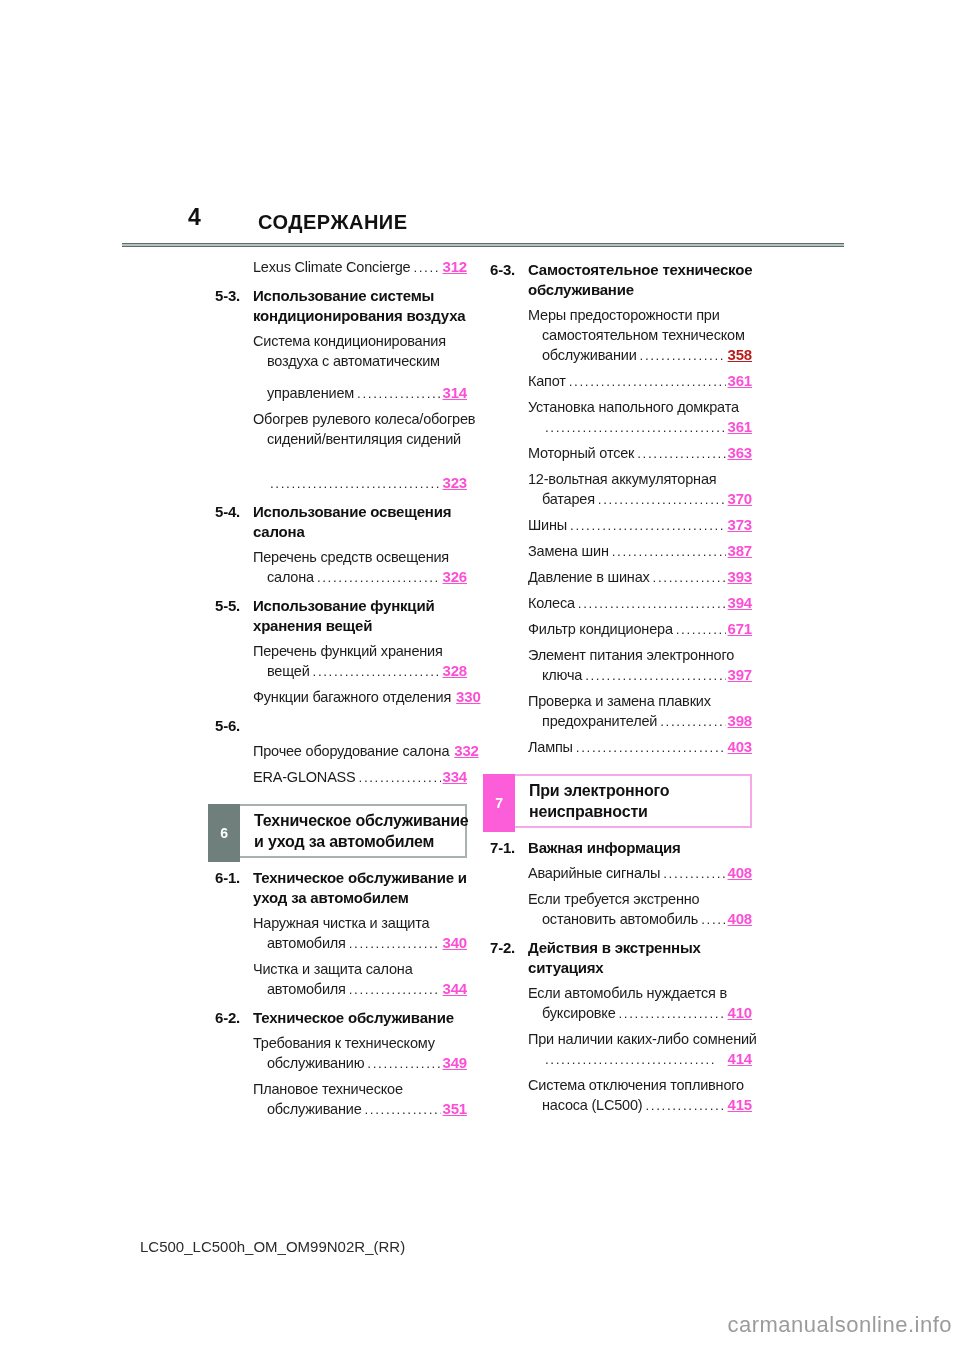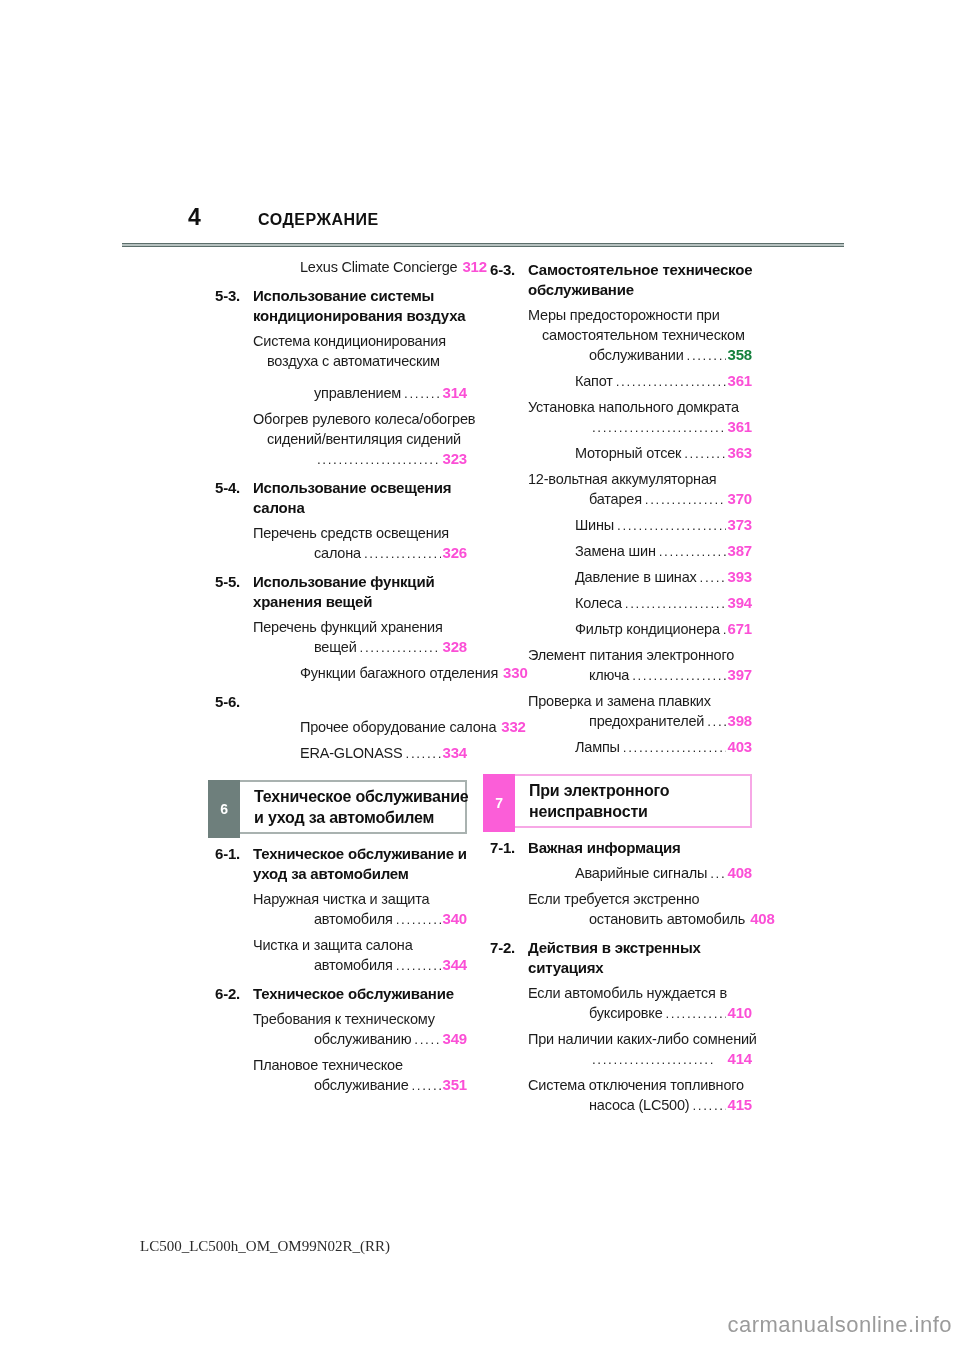--- a/index.html
+++ b/index.html
@@ -8,59 +8,59 @@
     font-family:"Liberation Sans","DejaVu Sans",sans-serif;color:#1c1c1c;
     overflow:hidden;
   }
   
   .hdr-pagenum{
     position:absolute;left:188px;top:204px;
     font-size:23px;font-weight:bold;color:#111;
   }
   .hdr-title{
     position:absolute;left:258px;top:211px;
-    font-size:16px;font-weight:bold;color:#111;letter-spacing:.5px;
+    font-size:20px;font-weight:bold;color:#111;letter-spacing:.5px;
   }
   .hdr-rule{
     position:absolute;left:122px;top:243px;width:722px;height:4px;
     background:linear-gradient(#5c6e6b 25%,#b7c2c0 25%,#b7c2c0 70%,#5c6e6b 70%);
   }
   
   .col{position:absolute;top:252px;font-size:14.5px;letter-spacing:-.2px;}
   .col-left{left:215px;width:252px;}
   .col-right{left:490px;width:262px;}
   .toc-line{line-height:20px;white-space:nowrap;}
   
   .item-section{display:flex;margin-top:8px;font-weight:bold;color:#111;font-size:15px;}
   .item-section .sec-num{width:38px;flex:none;}
   .item-section .sec-body{flex:1;min-width:0;}
   
   .item-entry{margin-left:38px;margin-top:5px;}
   .item-entry .cont{padding-left:14px;}
   .entry-last{display:flex;align-items:baseline;}
-  .entry-last .txt{white-space:nowrap;margin-left:47px;}
+  .entry-last .txt{white-space:nowrap;}
   .leader{flex:1;overflow:hidden;white-space:nowrap;min-width:0;margin:0 2px 0 3px;}
   .leader::after{
     content:"......................................................................";
     letter-spacing:1.6px;font-size:13.5px;color:#2a2a2a;
   }
-  .pg{font-weight:bold;font-size:15px;flex:none;}
+  .pg{font-weight:bold;font-size:15px;flex:none;text-decoration:underline;}
   
   .item-chapter{position:relative;margin-top:16px;margin-bottom:10px;margin-left:-7px;
     min-height:44px;padding:3px 4px 3px 44px;border:2px solid;background:#fff;
     display:flex;flex-direction:column;justify-content:center;}
   .item-chapter .badge{
     position:absolute;left:-2px;top:-2px;bottom:-6px;width:32px;
     color:#fff;font-weight:bold;font-size:14px;
     display:flex;align-items:center;justify-content:center;}
   .item-chapter .ch-line{font-weight:bold;font-size:16px;line-height:21px;color:#111;white-space:nowrap;}
   
   .footer-code{
     position:absolute;left:140px;top:1238px;
-    font-family:Liberation Serif, serif;
+    font-family:Liberation Sans, sans-serif;
     font-size:15px;color:#2b2b2b;letter-spacing:0;
   }
   .watermark{
     position:absolute;right:8px;top:1312px;
     font-size:22px;color:#9b9b9b;letter-spacing:.5px;
   }
 </style>
 </head>
 <body>
 
@@ -91,21 +91,21 @@
         <span class="leader"></span>
         <span class="pg" style="color: rgb(251, 79, 214); margin-top: 12px;">314</span>
       </div>
     </div>
     <div class="item-entry">
       <div class="toc-line">Обогрев рулевого колеса/обогрев</div>
       <div class="toc-line cont">сидений/вентиляция сидений</div>
       <div class="toc-line entry-last cont">
         <span class="txt"></span>
         <span class="leader"></span>
-        <span class="pg" style="color: rgb(251, 79, 214);">323</span>
+        <span class="pg" style="color: rgb(251, 79, 214); margin-top: 24px;">323</span>
       </div>
     </div>
     <div class="item-section">
       <div class="sec-num toc-line">5-4.</div>
       <div class="sec-body">
         <div class="toc-line">Использование освещения</div>
         <div class="toc-line">салона</div>
       </div>
     </div>
     <div class="item-entry">
@@ -213,21 +213,21 @@
         <div class="toc-line">Самостоятельное техническое</div>
         <div class="toc-line">обслуживание</div>
       </div>
     </div>
     <div class="item-entry">
       <div class="toc-line">Меры предосторожности при</div>
       <div class="toc-line cont">самостоятельном техническом</div>
       <div class="toc-line entry-last cont">
         <span class="txt">обслуживании</span>
         <span class="leader"></span>
-        <span class="pg" style="color: #15803d;">358</span>
+        <span class="pg" style="color: #b91c1c;">358</span>
       </div>
     </div>
     <div class="item-entry">
       <div class="toc-line entry-last">
         <span class="txt">Капот</span>
         <span class="leader"></span>
         <span class="pg" style="color: rgb(251, 79, 214);">361</span>
       </div>
     </div>
     <div class="item-entry">

